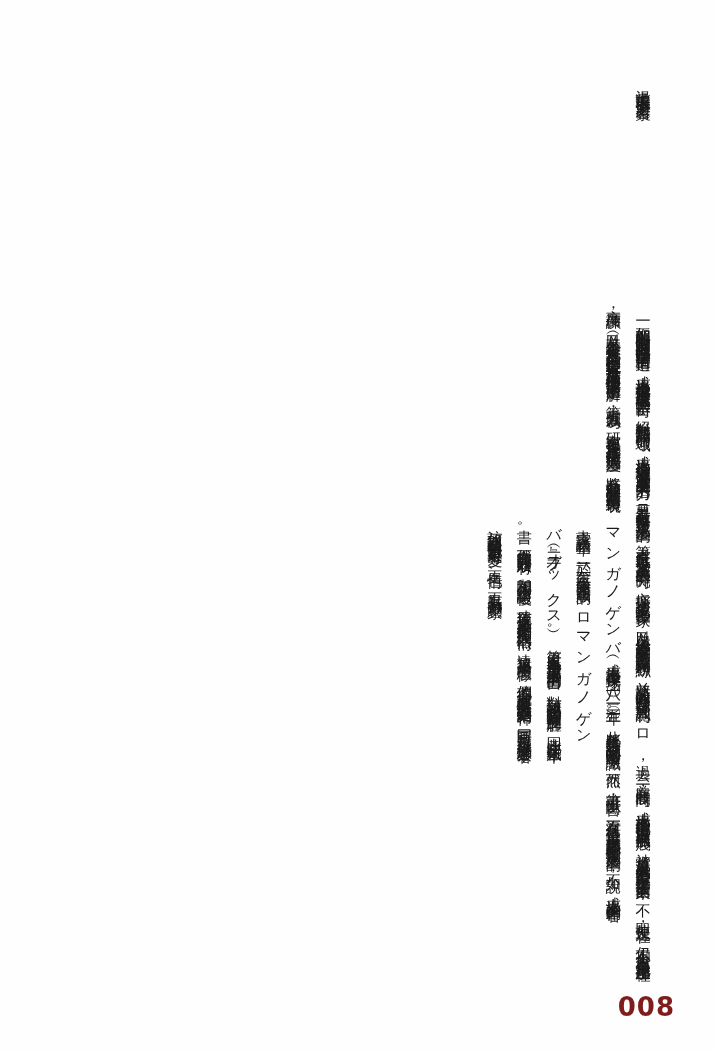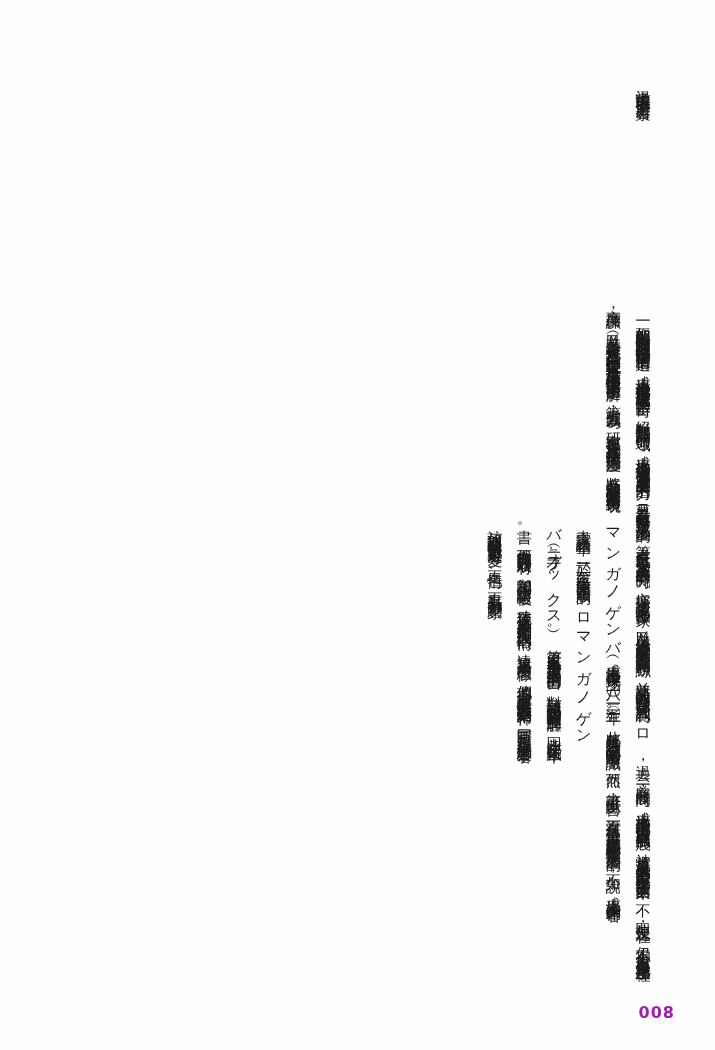--- a/index.html
+++ b/index.html
@@ -55,24 +55,24 @@
     word-break: break-all;
   }
   .para.no-indent {
     text-indent: 0;
   }
   .page-number {
     position: absolute;
     right: 40px;
     bottom: 28px;
     font-family: "DejaVu Sans", "Liberation Sans", sans-serif;
-    font-size: 16px;
+    font-size: 26px;
     font-weight: bold;
     letter-spacing: 1px;
-    color: #a21caf;
+    color: #7f1d1d;
   }
 </style>
 </head>
 <body>
 
 <div class="page">
 
   <div class="text-block">
     <p class="para no-indent">漫畫的表現」之滾燙岩漿。</p>
     <p class="para">一如不解開暗物質的謎團就無法理解宇宙的構造，成人漫畫也是理解漫畫表現這個大宇宙時，絕對無法避開的一個領域。成人漫畫這個領域究竟潛藏著多麼巨大的潛力，只要看看近年外國對日本成人漫畫的高度評價，以及其（本書正文也會提及的）獨特表現手法在全世界的傳播情況便能清楚了解。筆者強烈以為，研究在視覺表現上高度特化的成人漫畫，將有助於理解整體的漫畫藝術表現。</p>

